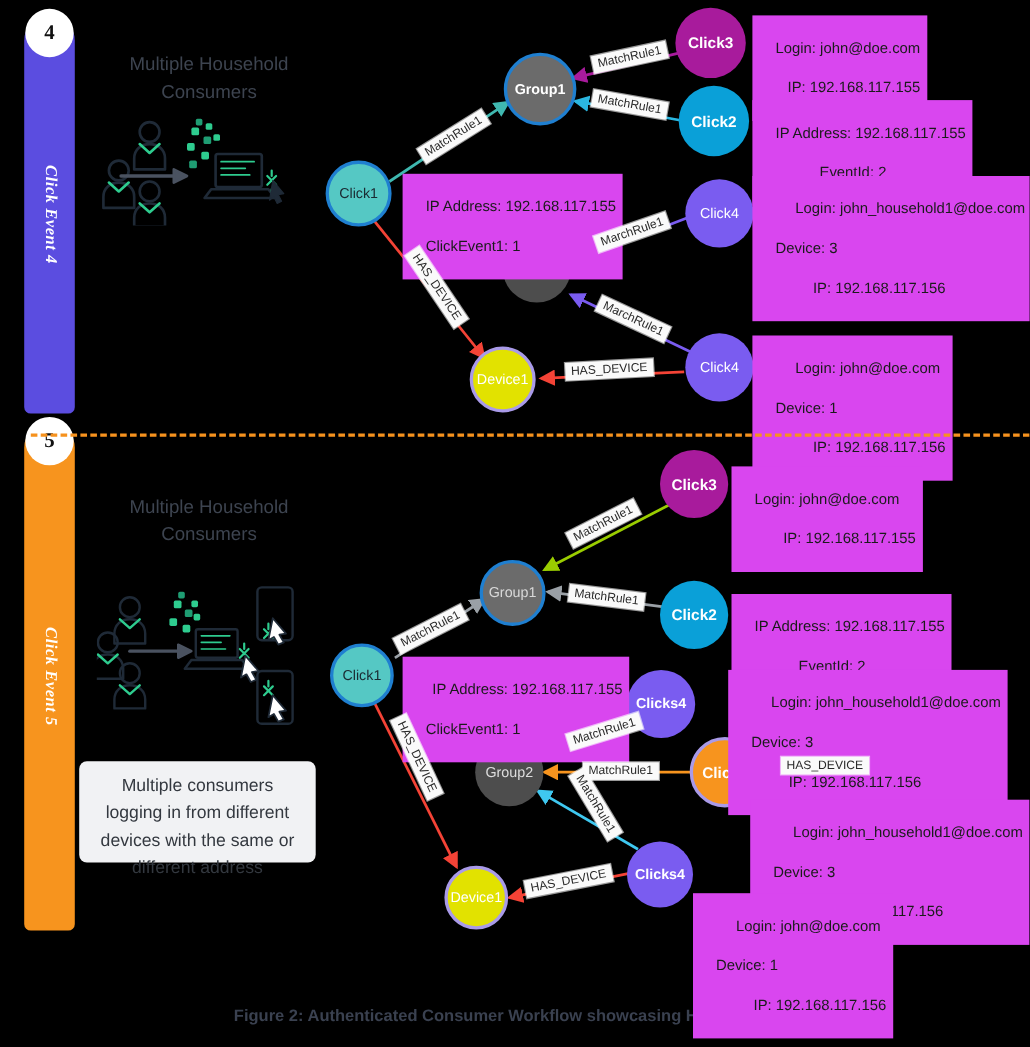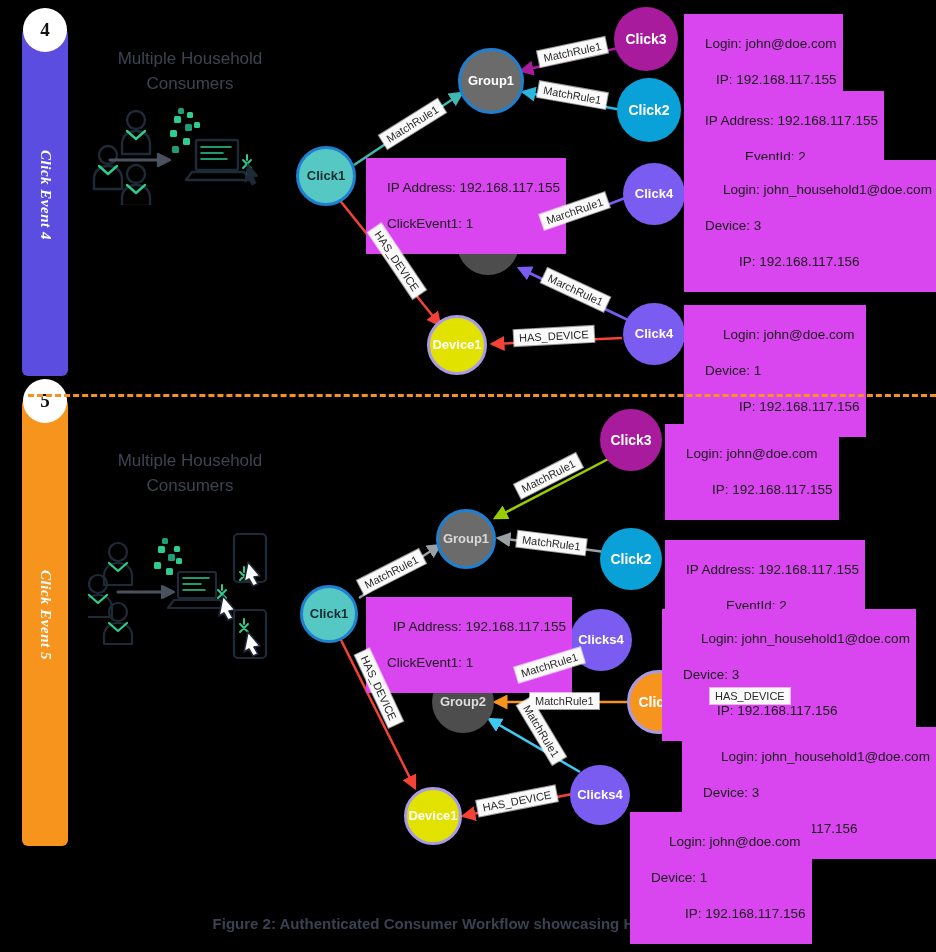--- a/index.html
+++ b/index.html
@@ -29,21 +29,21 @@
   .callout{
     position:absolute;background:#f1f2f4;border-radius:7px;color:#33383f;
     font-size:16px;line-height:25px;text-align:center;padding:10px 12px;
     box-sizing:border-box;
   }
 
   
   .node{
     position:absolute;border-radius:50%;display:flex;align-items:center;
     justify-content:center;box-sizing:border-box;text-align:center;
-    font-size:13px;line-height:14px;z-index:6;font-weight:bold;
+    font-size:13px;line-height:14px;z-index:6;
   }
 
   
   .propbox{
     position:absolute;background:#d946ef;color:#1b1b1b;font-size:13.5px;
     line-height:18px;padding:3px 6px;box-sizing:border-box;white-space:pre;
     z-index:7;font-family:"Liberation Sans",sans-serif;
   }
 
   
@@ -271,20 +271,23 @@
       <rect x="70" y="14" width="7" height="7" rx="1.5"></rect>
         <rect x="80" y="22" width="7" height="7" rx="1.5" fill="#1f9d73"></rect>
       <rect x="66" y="30" width="7" height="7" rx="1.5"></rect>
         <rect x="78" y="36" width="7" height="7" rx="1.5"></rect>
       <rect x="88" y="26" width="6" height="6" rx="1.5"></rect>
         <rect x="74" y="6" width="6" height="6" rx="1.5" fill="#1f9d73"></rect>
       <rect x="86" y="14" width="6" height="6" rx="1.5"></rect>
     </g>
   </svg>
 
+  <div class="callout" style="left:72px;top:692px;width:215px;height:92px;">
+    <span>Multiple consumers logging in from different devices with the same or different address</span>
+  </div>
 
   <div class="node" style="left:300px;top:585px;width:58px;height:58px;background:#55c8c4;border:3px solid #1f7fd0;color:#1a2a32;">
     <span>Click1</span>
     </div>
 
   <div class="node" style="left:436px;top:509px;width:60px;height:60px;background:#6b6b6b;border:3px solid #1f7fd0;color:#d8d8d8;">
     <span>Group1</span>
     </div>
 
   <div class="node" style="left:600px;top:409px;width:62px;height:62px;background:#a81b9c;color:#fff;font-weight:bold;font-size:14px;">

